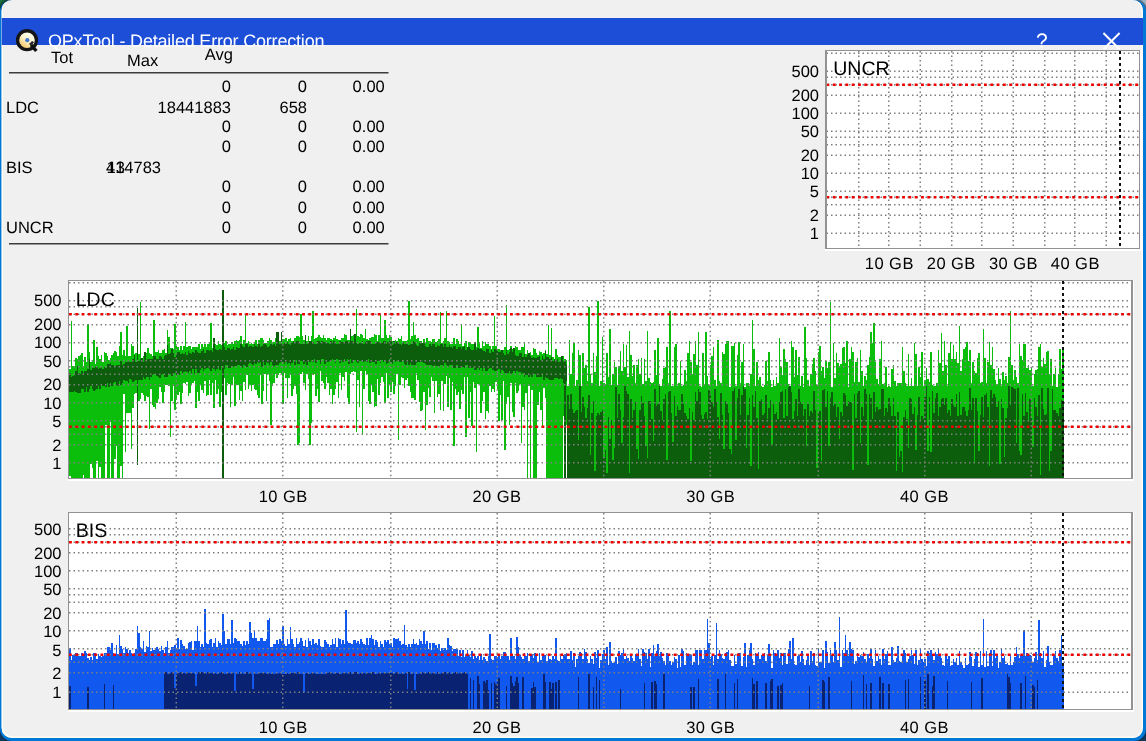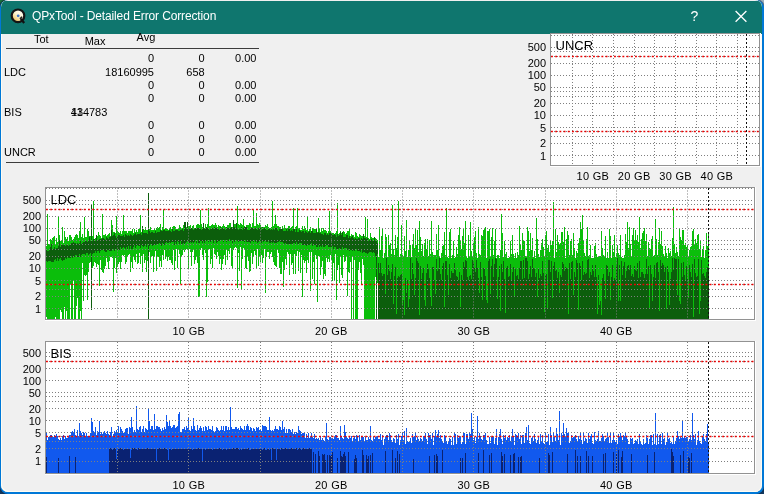--- a/index.html
+++ b/index.html
@@ -1,19 +1,19 @@
 <!DOCTYPE html>
 <html><head><meta charset="utf-8"><style>
 html{background:#14375c}
 html,body{margin:0;padding:0;width:764px;height:494px;overflow:hidden}
 *{box-sizing:border-box}
 #win{position:absolute;left:0;top:0;width:764px;height:494px;background:#0078d7;border-radius:8px;box-shadow:0 0 0 1px rgba(16,40,66,0.5)}
 #client{position:absolute;left:1px;top:0;width:761px;height:492px;background:#f0f0f0;border-radius:7px;overflow:hidden;
 box-shadow:inset 1px -1px 0 #fffcf2,inset -1px 0 0 #fffcf2}
-#titlebar{position:absolute;left:0;top:1px;width:100%;height:33px;background:#0f766e}
+#titlebar{position:absolute;left:0;top:12px;width:100%;height:18px;background:#1d4ed8}
 #title{position:absolute;left:31px;top:8px;font:12px/15px "Liberation Sans",sans-serif;color:#fff;letter-spacing:-0.13px}
 .t{position:absolute;font:11px/13px "Liberation Sans",sans-serif;color:#000;white-space:pre}
 #ctl-q{position:absolute;left:685.5px;top:7px;width:16px;height:18px;color:#fff;font:14px "Liberation Sans",sans-serif;text-align:center}
 .corner{position:absolute;z-index:-1}
 </style></head>
 <body>
 <div class="corner" style="right:0;top:0;width:14px;height:14px;background:#9db0bd"></div>
 <div class="corner" style="left:0;top:0;width:9px;height:9px;background:linear-gradient(135deg,#1e7c40 0%,#11502e 30%,#14375c 70%)"></div>
 <div id="win">
 <div id="client">
@@ -106,21 +106,21 @@
 <text x="615.3" y="488.8" font-size="11" letter-spacing="0.3" text-anchor="middle">40 GB</text>
 </svg>
 <div class="t" style="left:33px;top:32.5px;width:120px;text-align:left">Tot</div>
 <div class="t" style="left:83.69999999999999px;top:35px;width:120px;">Max</div>
 <div class="t" style="left:135.5px;top:31px;width:120px;text-align:left">Avg</div>
 <div style="position:absolute;left:5px;top:47.5px;width:253px;height:1px;background:#3c3c3c"></div>
 <div class="t" style="left:23px;top:52.4px;width:130px;text-align:right">0</div>
 <div class="t" style="left:83.69999999999999px;top:52.4px;width:120px;text-align:right">0</div>
 <div class="t" style="left:135.5px;top:52.4px;width:120px;text-align:right">0.00</div>
 <div class="t" style="left:3px;top:65.8px">LDC</div>
-<div class="t" style="left:23px;top:65.8px;width:130px;text-align:right">18160995</div>
+<div class="t" style="left:23px;top:65.8px;width:130px;text-align:right">18441883</div>
 <div class="t" style="left:83.69999999999999px;top:65.8px;width:120px;text-align:right">658</div>
 <div class="t" style="left:23px;top:79.1px;width:130px;text-align:right">0</div>
 <div class="t" style="left:83.69999999999999px;top:79.1px;width:120px;text-align:right">0</div>
 <div class="t" style="left:135.5px;top:79.1px;width:120px;text-align:right">0.00</div>
 <div class="t" style="left:23px;top:92.4px;width:130px;text-align:right">0</div>
 <div class="t" style="left:83.69999999999999px;top:92.4px;width:120px;text-align:right">0</div>
 <div class="t" style="left:135.5px;top:92.4px;width:120px;text-align:right">0.00</div>
 <div class="t" style="left:3px;top:105.8px">BIS</div>
 <div class="t" style="left:23px;top:105.8px;width:130px;text-align:center">414783</div>
 <div class="t" style="left:70px;top:105.8px;width:120px;text-align:left">13</div>

